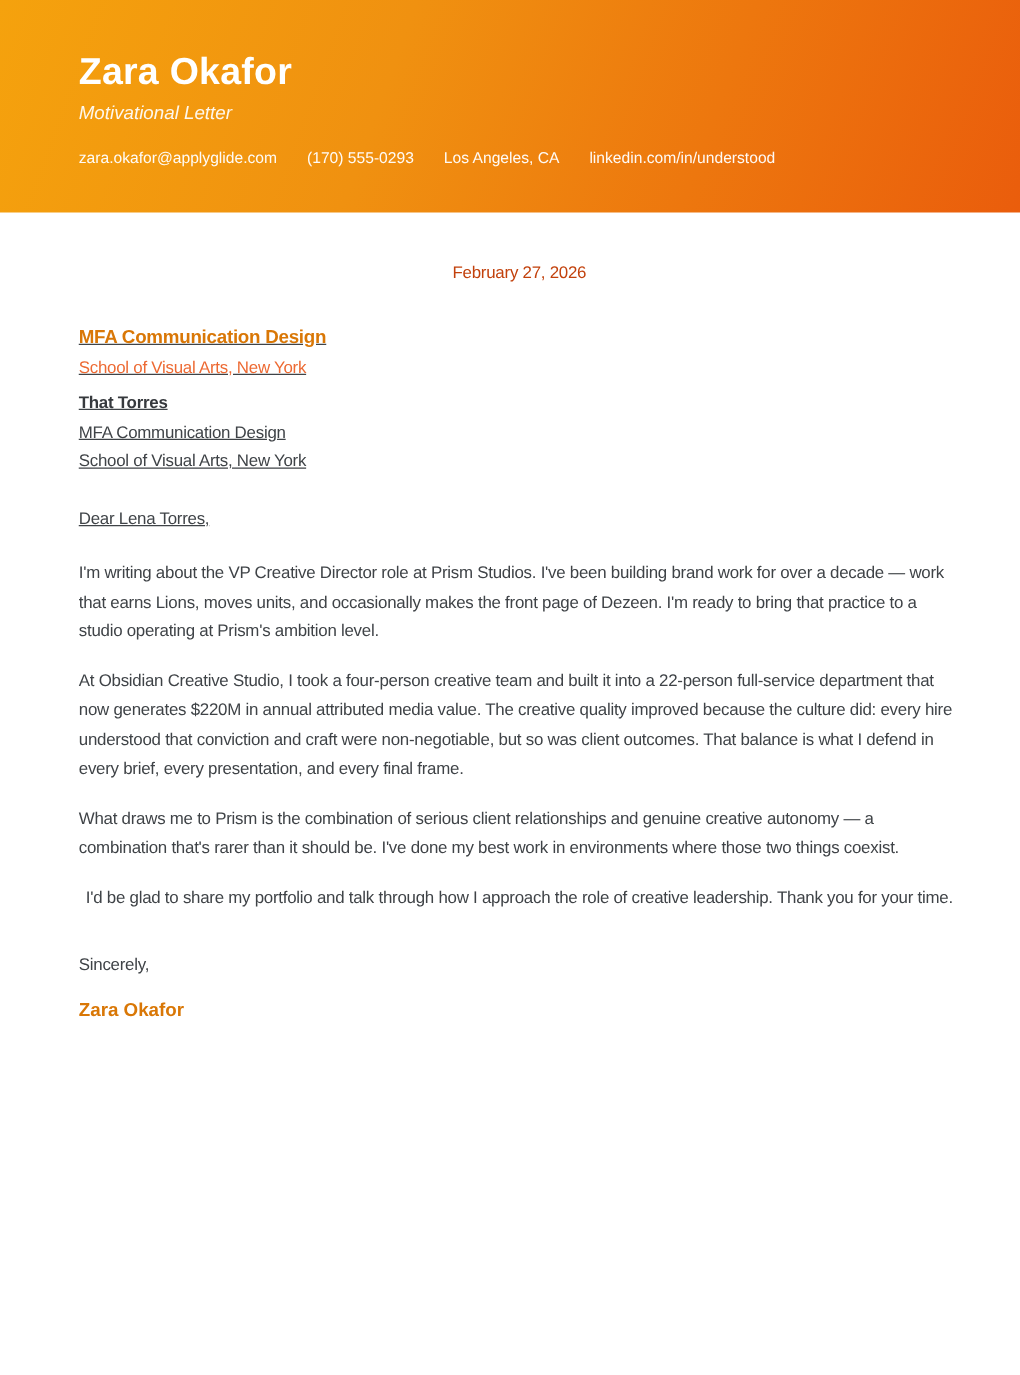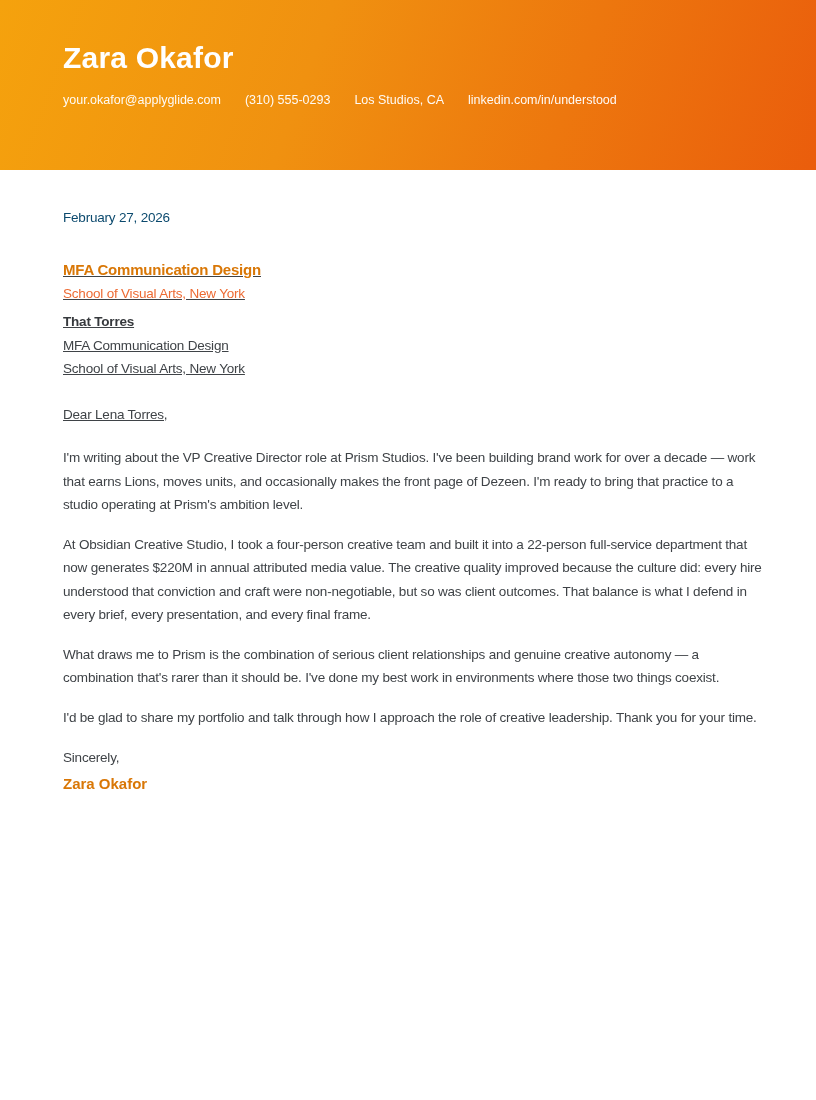--- a/index.html
+++ b/index.html
@@ -50,23 +50,24 @@
 
   
   .letter {
     padding: 36px 48px 0 63px;
     color: #3f4347;
     font-size: 13.5px;
     line-height: 23.5px;
     letter-spacing: -0.2px;
   }
   .date {
-    color: #0c4a6e;
+    color: #c2410c;
     line-height: 23.5px;
     margin: 0 0 28px 0;
+    text-align: center;
   }
   .recipient { margin: 0 0 22px 0; text-decoration: underline; }
   .recipient .program {
     color: #d97706;
     font-weight: bold;
     font-size: 15px;
     line-height: 24px;
   }
   .recipient .school {
     color: #ed6a33;
@@ -76,41 +77,42 @@
   }
   .recipient .contact-name {
     font-weight: bold;
     color: #36393d;
     line-height: 23.5px;
   }
   .recipient .addr-line { line-height: 23.5px; }
 
   p { margin: 0 0 16px 0; }
   p.salutation { margin-bottom: 20px; text-decoration: underline; }
-  p.last-para { margin-bottom: 17px; }
-  p.closing { margin-bottom: 2px; }
+  p.last-para { margin-bottom: 31px; text-align: center; }
+  p.closing { margin-bottom: 13px; }
   .signature {
     color: #d97706;
     font-weight: bold;
     font-size: 15px;
     line-height: 24px;
     letter-spacing: 0;
   }
 </style>
 </head>
 <body>
 
 <div class="page">
 
   <header class="header">
     <h1>Zara Okafor</h1>
+    <div class="subtitle">Motivational Letter</div>
     <div class="contact-row">
-      <span>your.okafor@applyglide.com</span>
-      <span>(310) 555-0293</span>
-      <span>Los Studios, CA</span>
+      <span>zara.okafor@applyglide.com</span>
+      <span>(170) 555-0293</span>
+      <span>Los Angeles, CA</span>
       <span>linkedin.com/in/understood</span>
     </div>
   </header>
 
   <main class="letter">
 
     <div class="date">February 27, 2026</div>
 
     <section class="recipient">
       <div class="program">MFA Communication Design</div>

